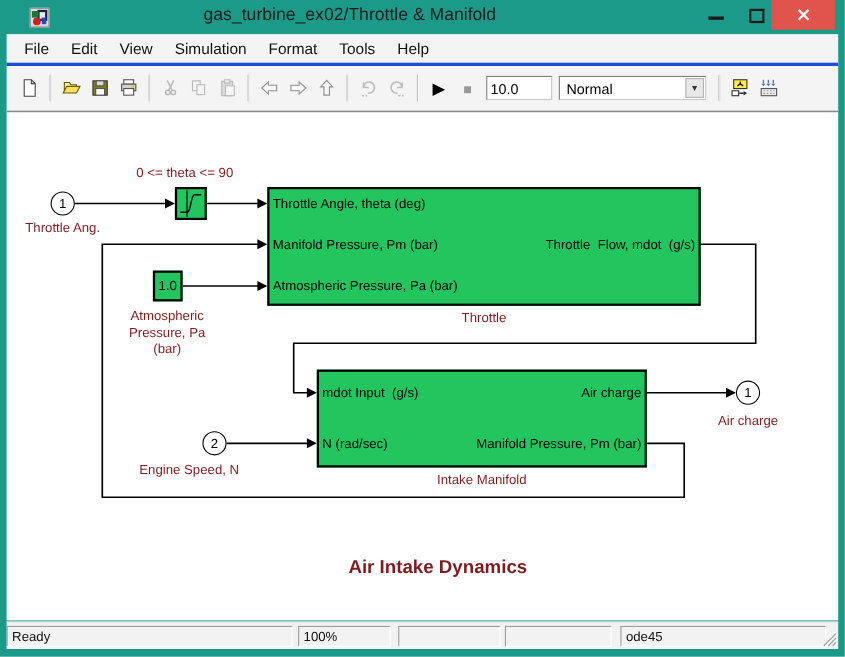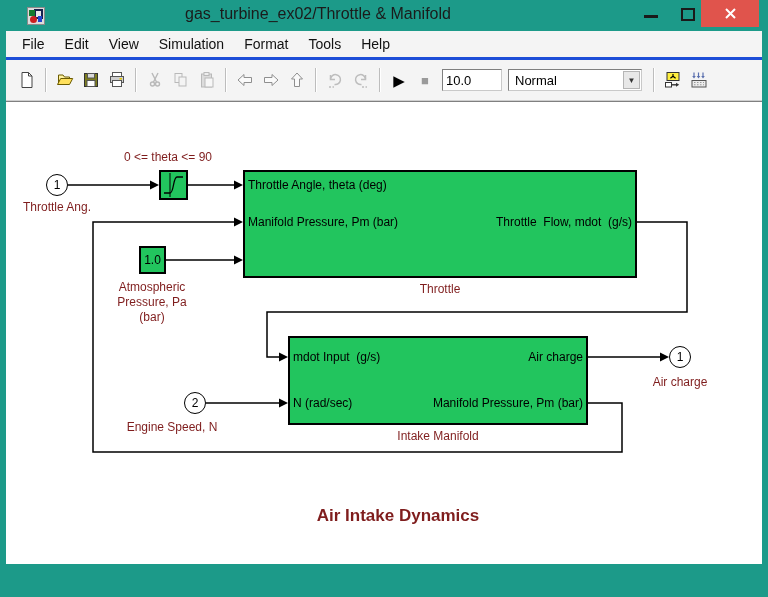--- a/index.html
+++ b/index.html
@@ -233,20 +233,21 @@
     <div class="block" style="left:153px;top:68px;width:29px;height:30px;">
       <svg width="25" height="26" viewBox="0 0 25 26">
         <path d="M9 1 V25" stroke="#000" stroke-width="1" fill="none"></path>
         <path d="M3 21 h6 C13 21 12 5 16 5 h6" stroke="#000" stroke-width="1.3" fill="none"></path>
       </svg>
     </div>
 
     <div class="block" style="left:237px;top:68px;width:394px;height:108px;"></div>
     <div class="plabel-l" style="left:242px;top:83px;">Throttle Angle, theta (deg)</div>
     <div class="plabel-l" style="left:242px;top:120px;">Manifold Pressure, Pm (bar)</div>
+    <div class="plabel-l" style="left:242px;top:158px;">Atmospheric Pressure, Pa (bar)</div>
     <div class="plabel-r" style="left:626px;top:120px;">Throttle  Flow, mdot  (g/s)</div>
     <div class="dlabel" style="left:434px;top:187px;">Throttle</div>
 
     <div class="block" style="left:133px;top:144px;width:27px;height:28px;display:flex;align-items:center;justify-content:center;font-size:12px;">
       <span>1.0</span>
     </div>
     <div class="dlabel" style="left:146px;top:185px;">Atmospheric</div>
     <div class="dlabel" style="left:146px;top:200px;">Pressure, Pa</div>
     <div class="dlabel" style="left:146px;top:215px;">(bar)</div>
 
@@ -263,14 +264,31 @@
     <div class="dlabel" style="left:166px;top:325px;">Engine Speed, N</div>
 
     <div class="port-circle" style="left:663px;top:244px;">
       <span>1</span>
     </div>
     <div class="dlabel" style="left:674px;top:280px;">Air charge</div>
 
     <div class="dlabel diagram-title" style="left:392px;top:414px;">Air Intake Dynamics</div>
   </div>
 
+  <div class="statusbar">
+    <div class="sb-panel" style="left:0px;width:260px;">
+      <span>Ready</span>
+    </div>
+    <div class="sb-panel" style="left:265px;width:84px;">
+      <span>100%</span>
+    </div>
+    <div class="sb-panel" style="left:356px;width:93px;"></div>
+    <div class="sb-panel" style="left:453px;width:97px;"></div>
+    <div class="sb-panel" style="left:558px;width:187px;">
+      <span>ode45</span>
+    </div>
+    <svg class="sb-grip" width="13" height="13" viewBox="0 0 13 13">
+      <path d="M12 1 L1 12 M12 5 L5 12 M12 9 L9 12" stroke="#9d9d9d" stroke-width="1.2" fill="none"></path>
+      <path d="M13 2 L2 13 M13 6 L6 13 M13 10 L10 13" stroke="#ffffff" stroke-width="1" fill="none"></path>
+    </svg>
+  </div>
 
 </div>
 
 </body></html>

